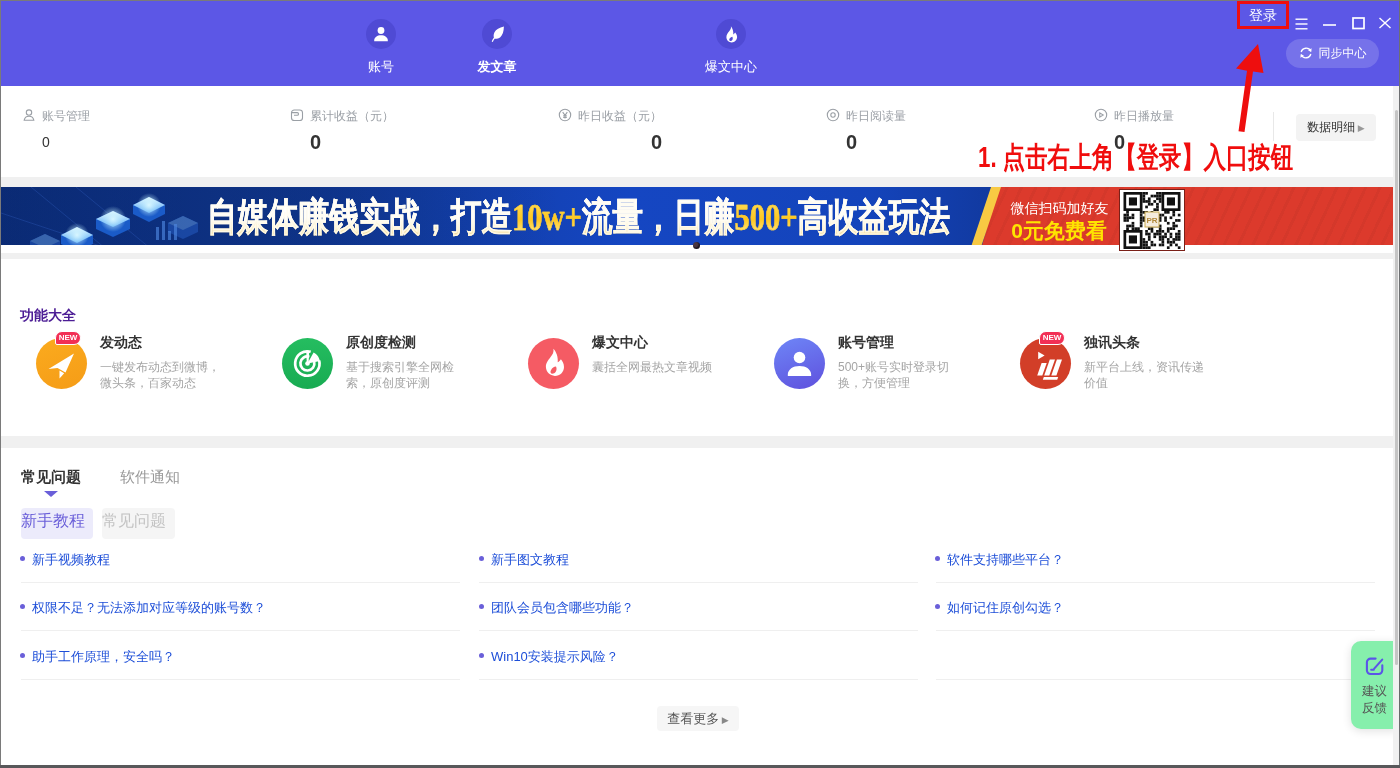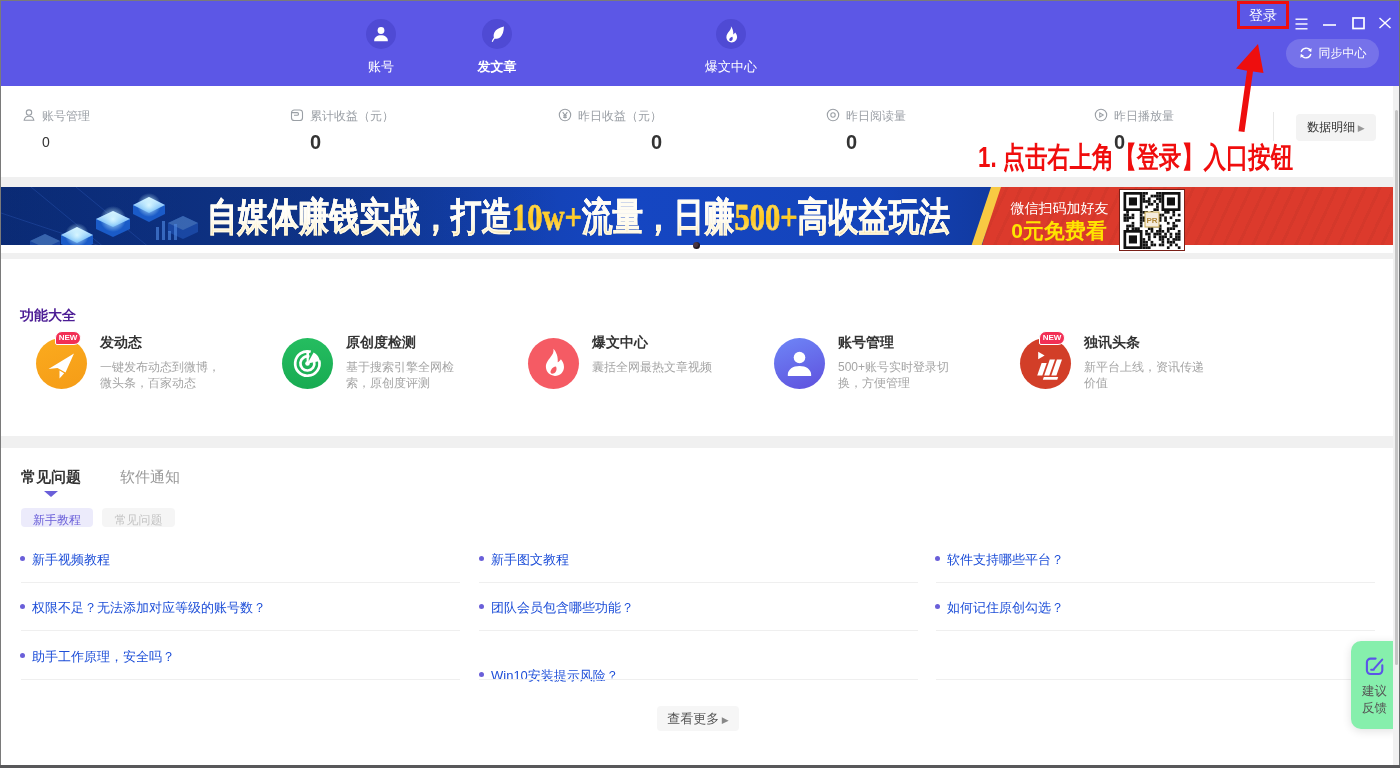--- a/index.html
+++ b/index.html
@@ -53,21 +53,21 @@
 .fitem { position:absolute; top:79px; width:240px; }
 .fitem .icon { position:absolute; left:0; top:0; width:51px; height:51px; border-radius:50%; }
 .fitem .tit { position:absolute; left:64px; top:-4px; font-size:14px; font-weight:bold; color:#333; white-space:nowrap; }
 .fitem .des { position:absolute; left:64px; top:21px; width:123px; font-size:12px; line-height:16.2px; color:#a5a5a5; }
 .newb { position:absolute; left:19px; top:-7px; width:26px; height:14px; background:#f22f55; border:1.5px solid #fff; border-radius:7px 7px 7px 2px; color:#fff; font-size:8px; font-weight:bold; text-align:center; line-height:11px; z-index:3; }
 
 #faq { position:absolute; left:1px; top:448px; width:1398px; height:317px; background:#fff; }
 .tab1 { position:absolute; left:20px; top:20px; font-size:15px; font-weight:bold; color:#333; }
 .tab2 { position:absolute; left:119px; top:20px; font-size:15px; color:#999; }
 #tri { position:absolute; left:43px; top:43px; width:0; height:0; border-left:7px solid transparent; border-right:7px solid transparent; border-top:6px solid #6a5fd9; }
-.tag { position:absolute; top:60px; height:19px; border-radius:4px; font-size:12px; text-align:center; line-height:25px; }
+.tag { position:absolute; top:60px; height:31px; border-radius:4px; font-size:16px; text-align:left; line-height:25px; }
 #tag1 { left:20px; width:72px; background:#ecebfb; color:#6a5fd9; }
 #tag2 { left:101px; width:73px; background:#f5f5f5; color:#c3c3c3; }
 .q { position:absolute; font-size:13px; color:#1d4ed8; white-space:nowrap; }
 .q i { position:absolute; left:-12px; top:5px; width:5px; height:5px; border-radius:50%; background:#6a5fd9; font-style:normal; }
 .divl { position:absolute; height:1px; background:#efefef; }
 #morebtn { position:absolute; left:656px; top:258px; width:82px; height:25px; background:#f6f6f6; border-radius:4px; font-size:13px; color:#555; line-height:25px; text-align:center; }
 
 #fb { position:absolute; left:1351px; top:641px; width:47px; height:88px; background:#86efac; border-radius:10px 0 0 10px; box-shadow:0 2px 10px rgba(0,0,0,0.12); z-index:55; }
 #fb .txt { position:absolute; left:0; top:42px; width:100%; text-align:center; font-size:12.5px; color:#555; line-height:17px; }
 
@@ -486,21 +486,21 @@
   <div class="divl" style="left:20px;top:134px;width:439px;"></div>
   <div class="divl" style="left:478px;top:134px;width:439px;"></div>
   <div class="divl" style="left:935px;top:134px;width:439px;"></div>
   <div class="q" style="left:31px;top:151px;"><i></i>权限不足？无法添加对应等级的账号数？</div>
   <div class="q" style="left:490px;top:151px;"><i></i>团队会员包含哪些功能？</div>
   <div class="q" style="left:946px;top:151px;"><i></i>如何记住原创勾选？</div>
   <div class="divl" style="left:20px;top:182px;width:439px;"></div>
   <div class="divl" style="left:478px;top:182px;width:439px;"></div>
   <div class="divl" style="left:935px;top:182px;width:439px;"></div>
   <div class="q" style="left:31px;top:200px;"><i></i>助手工作原理，安全吗？</div>
-  <div class="q" style="left:490px;top:200px;margin-top:19px;"><i></i>Win10安装提示风险？</div>
+  <div class="q" style="left:490px;top:200px;"><i></i>Win10安装提示风险？</div>
   <div class="divl" style="left:20px;top:231px;width:439px;"></div>
   <div class="divl" style="left:478px;top:231px;width:439px;"></div>
   <div class="divl" style="left:935px;top:231px;width:439px;"></div>
   <div id="morebtn">查看更多<span style="color:#888;font-size:9px;"> ▶</span></div>
 </div>
 <div id="fb">
   <svg style="position:absolute;left:13px;top:15px;" width="21" height="21" viewBox="0 0 21 21">
       <g fill="none" stroke="#5b54e8" stroke-width="2.1" stroke-linecap="round">
         <path d="M18.3 9.2v5.1a3.7 3.7 0 0 1-3.7 3.7h-8a3.7 3.7 0 0 1-3.7-3.7v-8a3.7 3.7 0 0 1 3.7-3.7h5"></path>
         <path d="M10.2 12.6 18.2 3.6"></path>

